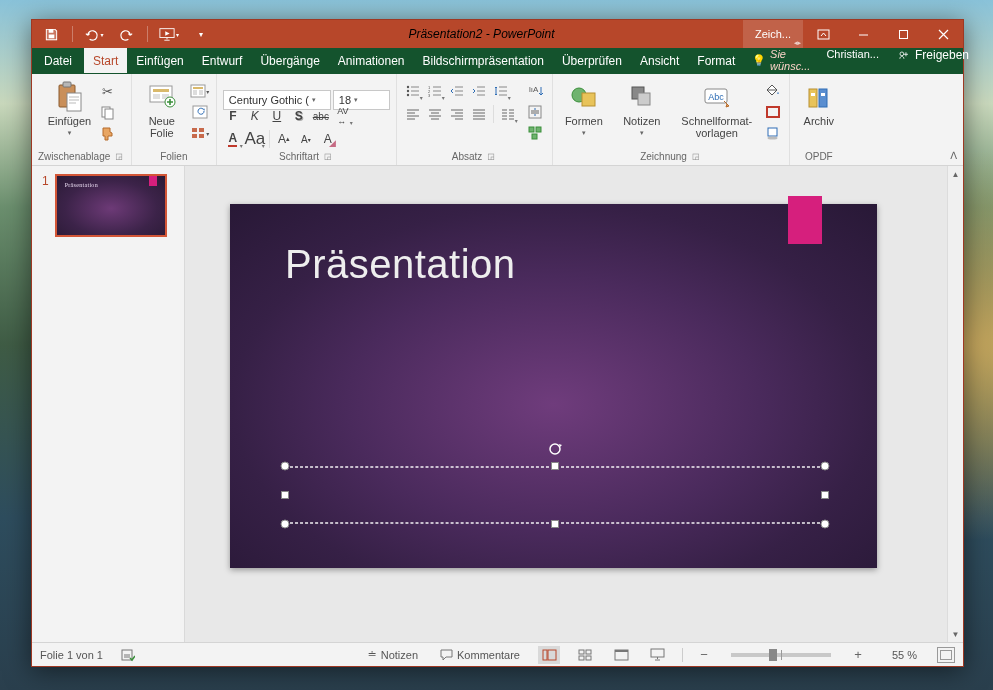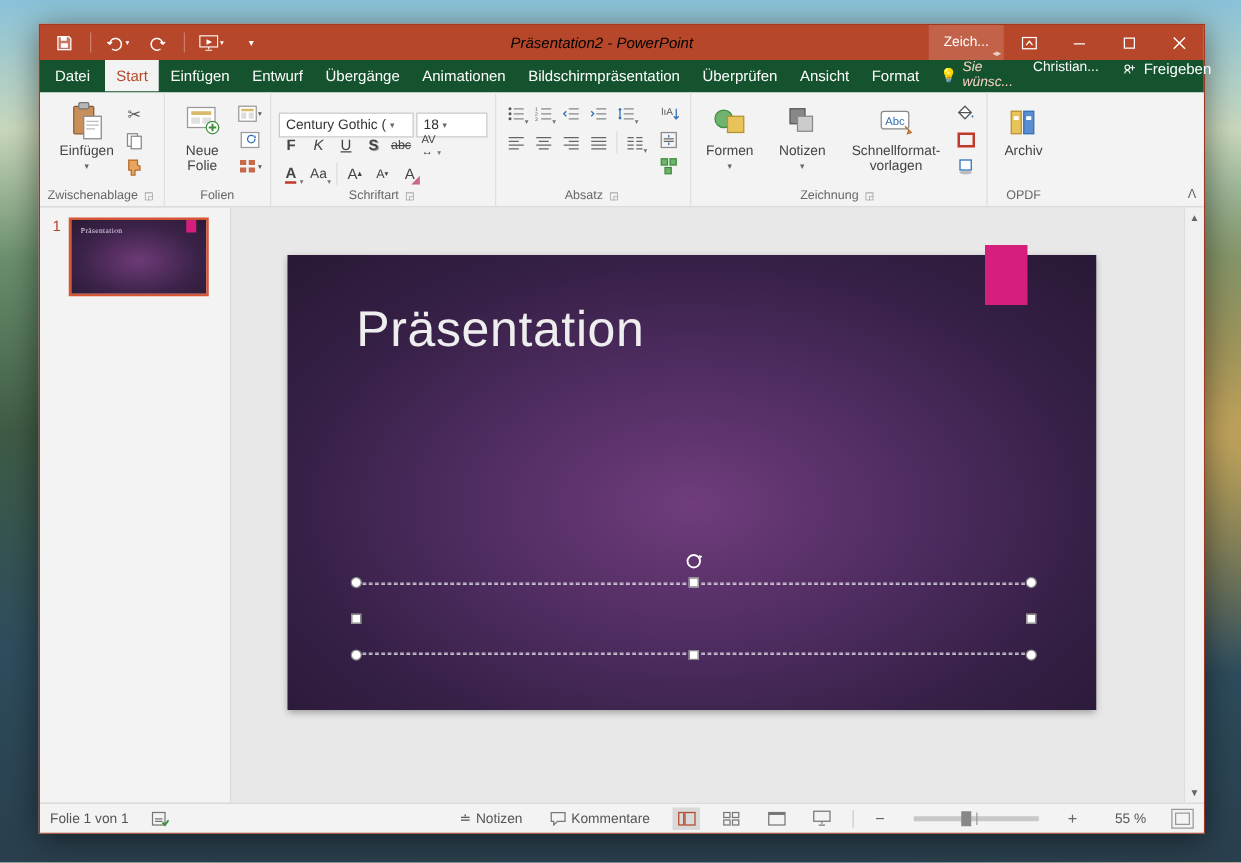--- a/index.html
+++ b/index.html
@@ -300,21 +300,21 @@
             <div class="sb" style="font-weight:bold; text-shadow:1px 1px 0 #aaa;">S</div>
             <div class="sb" style="font-size:10px;">
                 <span style="text-decoration:line-through;">abc</span>
               </div>
             <div class="sb dd" style="font-size:9px;">AV<br>↔</div>
           </div>
           <div class="btnstrip">
             <div class="sb dd">
                 <span class="underline-red">A</span>
               </div>
-            <div class="sb dd" style="font-size:11px;">Aa</div>
+            <div class="sb dd" style="font-size:17px;">Aa</div>
             <div class="vsep"></div>
             <div class="sb" style="font-size:12px;">A<span style="font-size:7px;vertical-align:super;">▴</span></div>
             <div class="sb" style="font-size:10px;">A<span style="font-size:6px;vertical-align:super;">▾</span></div>
             <div class="sb">
                 <span style="position:relative;">A<span style="position:absolute;right:-4px;bottom:-2px;color:#c66b84;font-size:9px;">◢</span></span>
               </div>
           </div>
         </div>
       </div>
       <div class="group-label">

